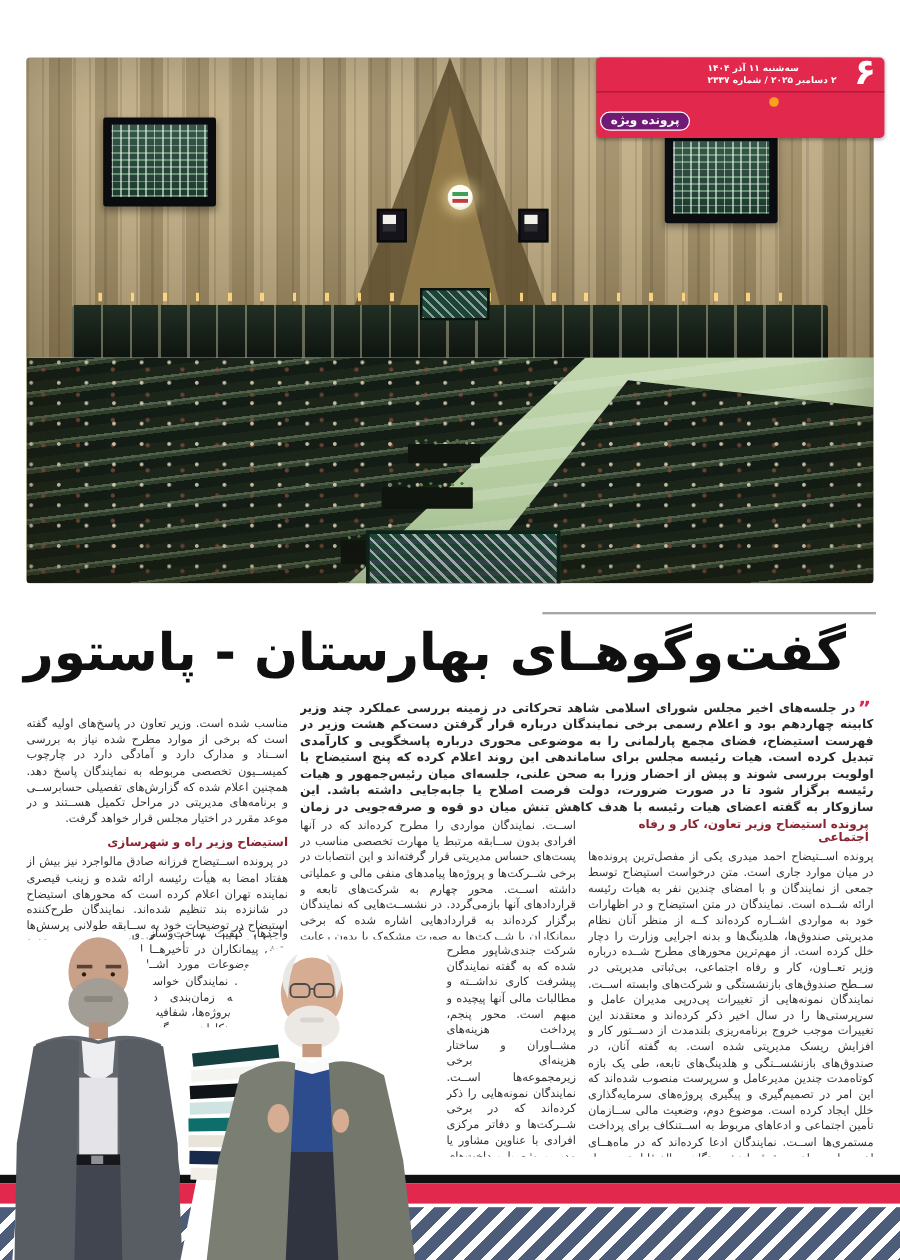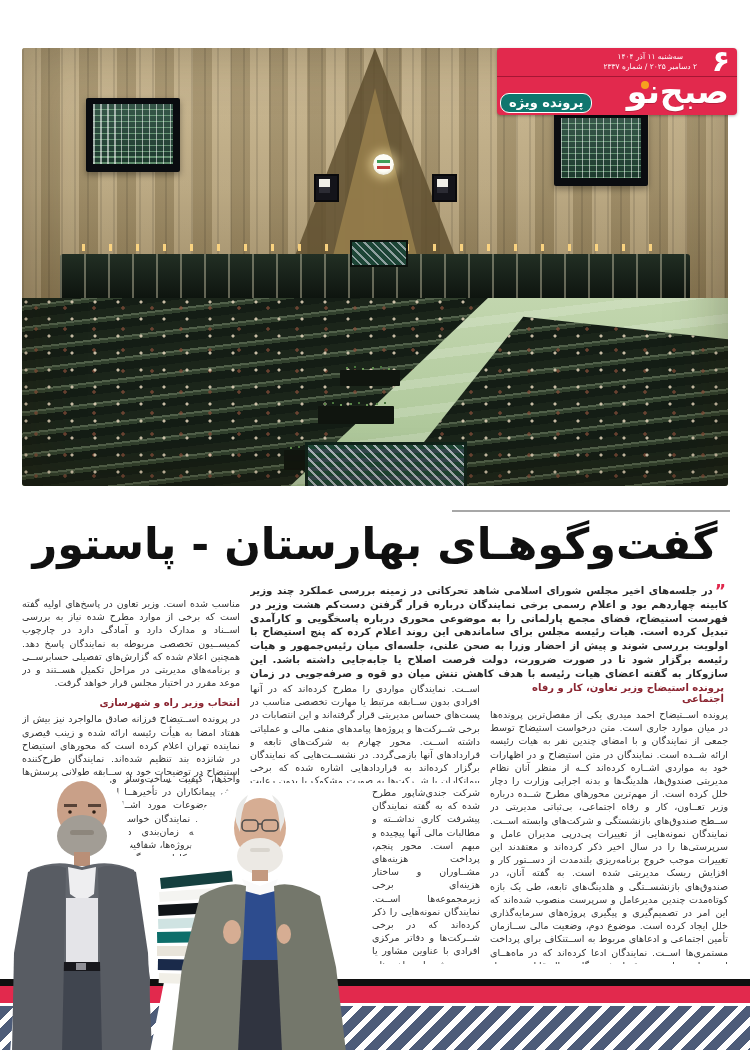--- a/index.html
+++ b/index.html
@@ -68,31 +68,31 @@
       background-image:
         repeating-linear-gradient(45deg,rgba(240,238,250,.65) 0 2px,transparent 2px 7px),
         repeating-linear-gradient(0deg,rgba(90,70,120,.35) 0 4px,transparent 4px 9px);}
   .ph-vignette{position:absolute;inset:0;box-shadow:inset 0 0 60px rgba(40,30,10,.35);}
 
   
   .masthead{position:absolute;left:497px;top:48px;width:240px;height:67px;background:#e2294d;
       border-radius:4px;color:#fff;box-shadow:0 1px 3px rgba(0,0,0,.3);}
   .mh-top{position:absolute;left:0;top:0;right:0;height:28px;border-bottom:1px solid rgba(90,0,22,.45);}
   .mh-num{position:absolute;right:7px;top:-4px;font-size:30px;font-weight:bold;line-height:34px;}
-  .mh-dates{position:absolute;right:40px;top:4px;text-align:center;font-size:7.5px;line-height:10px;font-weight:normal;}
+  .mh-dates{position:absolute;right:40px;top:4px;text-align:left;font-size:7.5px;line-height:10px;font-weight:bold;}
   .mh-logo{position:absolute;right:8px;top:24px;font-size:33px;font-weight:bold;letter-spacing:-1px;
       text-shadow:0 1px 0 rgba(0,0,0,.2);}
   .mh-dot{position:absolute;right:88px;top:33px;width:8px;height:8px;border-radius:50%;background:#f6a21f;}
   .badge{position:absolute;left:3px;top:45px;border:1.5px solid #fff;border-radius:9px;
-      padding:1px 8px 2px;font-size:13px;font-weight:bold;background:#0f766e;white-space:nowrap;}
+      padding:1px 8px 2px;font-size:10px;font-weight:bold;background:#701a75;white-space:nowrap;}
 
   
   .kicker{position:absolute;right:20px;top:487px;font-size:15px;font-weight:bold;color:#191919;}
   .kicker-rule{position:absolute;right:20px;top:510px;width:278px;height:1.5px;background:#a7a7a7;}
-  .headline{position:absolute;right:20px;left:20px;top:514px;text-align:center;
+  .headline{position:absolute;right:20px;left:20px;top:514px;text-align:left;
       font-size:43px;font-weight:bold;color:#101010;letter-spacing:-1px;line-height:60px;}
 
   
   .btxt{font-size:9.5px;line-height:13.2px;text-align:justify;color:#333;}
   .lead{position:absolute;left:250px;top:584px;width:478px;height:97px;overflow:hidden;
       font-size:10.2px;line-height:13.8px;text-align:justify;font-weight:bold;color:#2a2a2a;}
   .qmark{color:#e0274c;font-size:17px;font-weight:bold;line-height:10px;vertical-align:-3px;padding:0 2px;}
   .sec-title{font-size:10px;font-weight:bold;color:#8a2430;margin:0 4px 4px;}
   .col-right{position:absolute;left:490px;top:682px;width:238px;height:282px;overflow:hidden;}
   .col-mid-a{position:absolute;left:250px;top:682px;width:230px;height:101px;overflow:hidden;}
@@ -140,41 +140,40 @@
   </div>
 
   <div class="masthead">
     <div class="mh-top">
       <div class="mh-num">۶</div>
       <div class="mh-dates">
         <div>سه‌شنبه ۱۱ آذر ۱۴۰۴</div>
         <div>۲ دسامبر ۲۰۲۵ / شماره ۲۳۳۷</div>
       </div>
     </div>
-    <div class="mh-logo">صبح‌نو</div>
     <div class="mh-dot"></div>
     <div class="badge">پرونده ویژه</div>
   </div>
 
   <div class="kicker-rule"></div>
   <div class="headline">گفت‌وگوهـای بهارستان - پاستور</div>
 
   <div class="lead"><span class="qmark">”</span><span>در جلسه‌های اخیر مجلس شورای اسلامی شاهد تحرکاتی در زمینه بررسی عملکرد چند وزیر کابینه چهاردهم بود و اعلام رسمی برخی نمایندگان درباره قرار گرفتن دست‌کم هشت وزیر در فهرست استیضاح، فضای مجمع پارلمانی را به موضوعی محوری درباره پاسخگویی و کارآمدی تبدیل کرده است. هیات رئیسه مجلس برای ساماندهی این روند اعلام کرده که پنج استیضاح با اولویت بررسی شوند و پیش از احضار وزرا به صحن علنی، جلسه‌ای میان رئیس‌جمهور و هیات رئیسه برگزار شود تا در صورت ضرورت، دولت فرصت اصلاح یا جابه‌جایی داشته باشد. این سازوکار به گفته اعضای هیات رئیسه با هدف کاهش تنش میان دو قوه و صرفه‌جویی در زمان صحن و تمرکز بر مسائل اصلی کشور اتخاذ شده است</span><span class="qmark">“</span></div>
 
   <div class="col-right">
     <div class="sec-title">پرونده استیضاح وزیر تعاون، کار و رفاه اجتماعی</div>
     <div class="btxt">پرونده اســتیضاح احمد میدری یکی از مفصل‌ترین پرونده‌ها در میان موارد جاری است. متن درخواست استیضاح توسط جمعی از نمایندگان و با امضای چندین نفر به هیات رئیسه ارائه شــده است. نمایندگان در متن استیضاح و در اظهارات خود به مواردی اشــاره کرده‌اند کــه از منظر آنان نظام مدیریتی صندوق‌ها، هلدینگ‌ها و بدنه اجرایی وزارت را دچار خلل کرده است. از مهم‌ترین محورهای مطرح شــده درباره وزیر تعــاون، کار و رفاه اجتماعی، بی‌ثباتی مدیریتی در ســطح صندوق‌های بازنشستگی و شرکت‌های وابسته اســت. نمایندگان نمونه‌هایی از تغییرات پی‌درپی مدیران عامل و سرپرستی‌ها را در سال اخیر ذکر کرده‌اند و معتقدند این تغییرات موجب خروج برنامه‌ریزی بلندمدت از دســتور کار و افزایش ریسک مدیریتی شده است. به گفته آنان، در صندوق‌های بازنشســتگی و هلدینگ‌های تابعه، طی یک بازه کوتاه‌مدت چندین مدیرعامل و سرپرست منصوب شده‌اند که این امر در تصمیم‌گیری و پیگیری پروژه‌های سرمایه‌گذاری خلل ایجاد کرده است. موضوع دوم، وضعیت مالی ســازمان تأمین اجتماعی و ادعاهای مربوط به اســتنکاف برای پرداخت مستمری‌ها اســت. نمایندگان ادعا کرده‌اند که در ماه‌هــای اخیر برای پرداخت حقوق بازنشســتگان، مبالغ قابل توجهی از منابع بانکی و برخی اعتبارات داخلی برداشــت شده است؛ موضوعی که به گفته منتقدان نشــان‌دهنده فشار نقدینگی بر این سازمان و ضرورت بازنگری در مدیریت منابع اســت. نمایندگان از وزارت خواســته‌اند اسناد مربوط به اســتنکاف، مصارف و برنامه بازپرداخت را ارائه کند. محور سوم به انتصابات و رویکرد انتخاب شغلی مربوط می‌شود. بر اساس گزارش نمایندگان، در دوره اخیر برخی انتصابات مدیریتی بر پایه روابط سیاســی یا دوستانه انجام شده و معیار شایستگی و تخصص در برخی موارد رعایت نشده</div>
   </div>
 
   <div class="col-mid-a btxt">اســت. نمایندگان مواردی را مطرح کرده‌اند که در آنها افرادی بدون ســابقه مرتبط یا مهارت تخصصی مناسب در پست‌های حساس مدیریتی قرار گرفته‌اند و این انتصابات در برخی شــرکت‌ها و پروژه‌ها پیامدهای منفی مالی و عملیاتی داشته اســت. محور چهارم به شرکت‌های تابعه و قراردادهای آنها بازمی‌گردد. در نشســت‌هایی که نمایندگان برگزار کرده‌اند به قراردادهایی اشاره شده که برخی پیمانکاران با شــرکت‌ها به صورت مشکوک یا بدون رعایت دقیق روند مناقصه و ارزیابی فنی قراردادهایی دریافت کرده‌اند؛ از جمله موارد ذکرشده، قرارداد شرکت پتروالکتریک با شرکت‌های تابعه و پرونده‌هایی مانند</div>
   <div class="col-mid-b btxt">شرکت جندی‌شاپور مطرح شده که به گفته نمایندگان پیشرفت کاری نداشــته و مطالبات مالی آنها پیچیده و مبهم است. محور پنجم، پرداخت هزینه‌های مشــاوران و ساختار هزینه‌ای برخی زیرمجموعه‌ها اســت. نمایندگان نمونه‌هایی را ذکر کرده‌اند که در برخی شــرکت‌ها و دفاتر مرکزی افرادی با عناوین مشاور یا مدیر پروژه با پرداخت‌های ماهانه بالا مشغول بوده‌اند؛ درحالی که پیشرفت فیزیکی پروژه یا خروجی قابل لمســی گزارش نشده است. نمایندگان خواســتار ارائه لیست کامل مشاوران، قراردادها و مبالغ پرداختی شده‌اند. محور ششــم به موضوع حسابرسی و شفافیت مالی مرتبط است. بر اســاس اظهارات نمایندگان، برخی صورت‌های مالی شرکت‌های وابسته به هلدینگ‌ها یا صندوق‌ها به‌روزرسانی نشده یا حسابرسی‌های مســتقل به صورت منظم انجام نشــده است. این مســأله به گفته آنان، مانع از امکان پایش دقیق وضعیت مالی و اتخاذ تصمیمات اصلاحی</div>
 
   <div class="col-left">
     <div class="btxt">مناسب شده است. وزیر تعاون در پاسخ‌های اولیه گفته است که برخی از موارد مطرح شده نیاز به بررسی اســناد و مدارک دارد و آمادگی دارد در چارچوب کمیســیون تخصصی مربوطه به نمایندگان پاسخ دهد. همچنین اعلام شده که گزارش‌های تفصیلی حسابرســی و برنامه‌های مدیریتی در مراحل تکمیل هســتند و در موعد مقرر در اختیار مجلس قرار خواهد گرفت.</div>
-    <div class="sec-title">انتخاب وزیر راه و شهرسازی</div>
+    <div class="sec-title">استیضاح وزیر راه و شهرسازی</div>
     <div class="btxt">در پرونده اســتیضاح فرزانه صادق مالواجرد نیز بیش از هفتاد امضا به هیأت رئیسه ارائه شده و زینب قیصری نماینده تهران اعلام کرده است که محورهای استیضاح در شانزده بند تنظیم شده‌اند. نمایندگان طرح‌کننده استیضاح در توضیحات خود به ســابقه طولانی پرسش‌ها و تذکرات اشاره کرده‌اند و گفته‌اند پس از صدور حدود چهارصد تذکر و سیصد و چهل ســوال راهی جز استیضاح باقی نمانده است. یکی از موارد محوری در انتقادات به وزیر راه، نحوه مدیریت پروژه مســکن ملی و نهضت ملی مسکن است. نمایندگان گفته‌اند که سرعت اجرای پروژه‌ها پایین اســت و در بسیاری از سایت‌ها تأخیرهای طولانی یا عدم تکمیل زیرساخت‌ها گزارش شده است. میزان تحویل</div>
   </div>
   <div class="col-left-b btxt">واحدها، کیفیت ساخت‌وساز و نقش پیمانکاران در تأخیرهــا از جمله موضوعات مورد اشــاره بوده است. نمایندگان خواســتار ارائه برنامه زمان‌بندی دقیق برای تکمیل پروژه‌ها، شفافیت در انتخاب پیمانکاران و گزارش عملکرد فنی شده‌اند.</div>
 
   <div class="foot-black"></div>
   <div class="foot-red"></div>
   <div class="foot-stripes"></div>
 
   <div class="fig fig-left">
     <svg width="170" height="285" viewBox="0 0 170 285" xmlns="http://www.w3.org/2000/svg">

